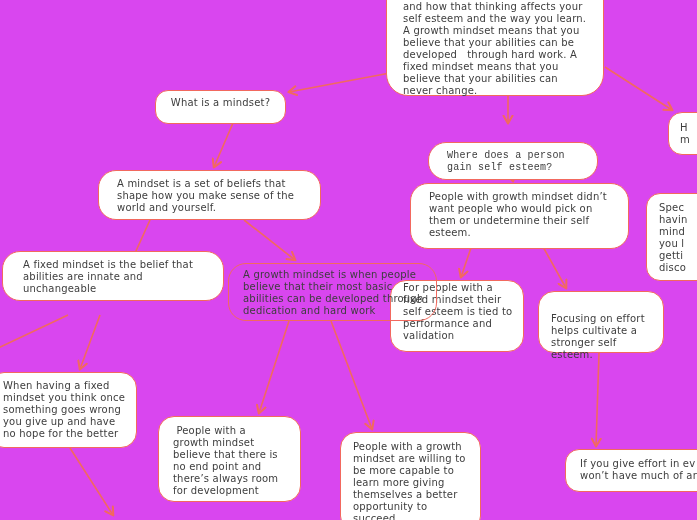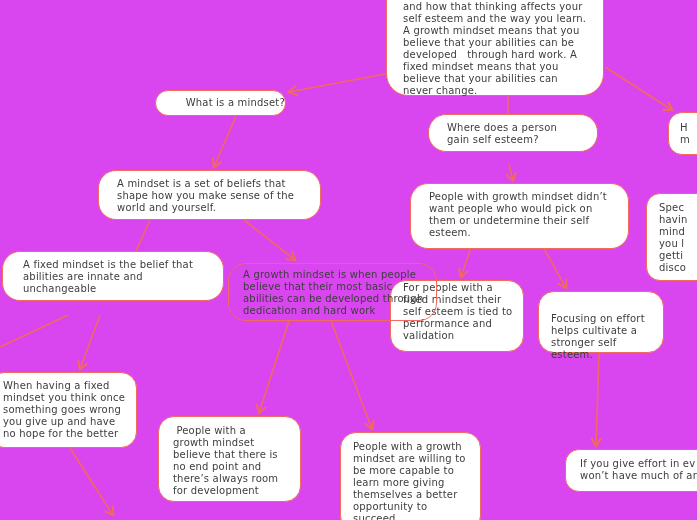--- a/index.html
+++ b/index.html
@@ -21,23 +21,23 @@
     border:1.6px solid #f2695e;
     border-radius:18px;
     color:#3d3d3d;
     font-size:10px;
     line-height:12px;
     letter-spacing:0.2px;
     white-space:pre-wrap;
     overflow:visible;
   }
   .n-main{left:386px;top:-22px;width:218px;height:118px;padding:22px 16px 0 16px;border-radius:22px;}
-  .n-what{left:155px;top:90px;width:131px;height:26px;padding:6px 0 0 0;text-align:right;border-radius:13px;}
+  .n-what{left:155px;top:90px;width:131px;height:34px;padding:6px 0 0 0;text-align:center;border-radius:13px;}
   .n-hm{left:668px;top:112px;width:70px;height:43px;padding:9px 0 0 11px;border-radius:14px;}
-  .n-where{left:428px;top:114px;width:170px;height:38px;padding:7px 0 0 18px;}
+  .n-where{left:428px;top:142px;width:170px;height:38px;padding:7px 0 0 18px;font-family:Liberation Mono, monospace;}
   .n-mindsetdef{left:98px;top:170px;width:223px;height:50px;padding:7px 0 0 18px;}
   .n-didntwant{left:410px;top:183px;width:219px;height:66px;padding:7px 0 0 18px;}
   .n-spec{left:646px;top:193px;width:90px;height:88px;padding:8px 0 0 12px;border-radius:14px;}
   .n-fixeddef{left:2px;top:251px;width:222px;height:50px;padding:7px 0 0 20px;}
   .n-growthdef{left:228px;top:263px;width:209px;height:58px;padding:5px 0 8px 14px;background:transparent;z-index:3;}
   .n-forpeople{left:390px;top:280px;width:134px;height:72px;padding:1px 0 0 12px;border-radius:16px;z-index:2;}
   .n-focusing{left:538px;top:291px;width:126px;height:62px;padding:21px 0 0 12px;border-radius:16px;}
   .n-whenhaving{left:-12px;top:372px;width:149px;height:76px;padding:7px 0 0 14px;border-radius:16px;}
   .n-believe{left:158px;top:416px;width:143px;height:86px;padding:8px 0 4px 14px;border-radius:16px;}
   .n-willing{left:340px;top:432px;width:141px;height:100px;padding:8px 0 0 12px;border-radius:16px;}

